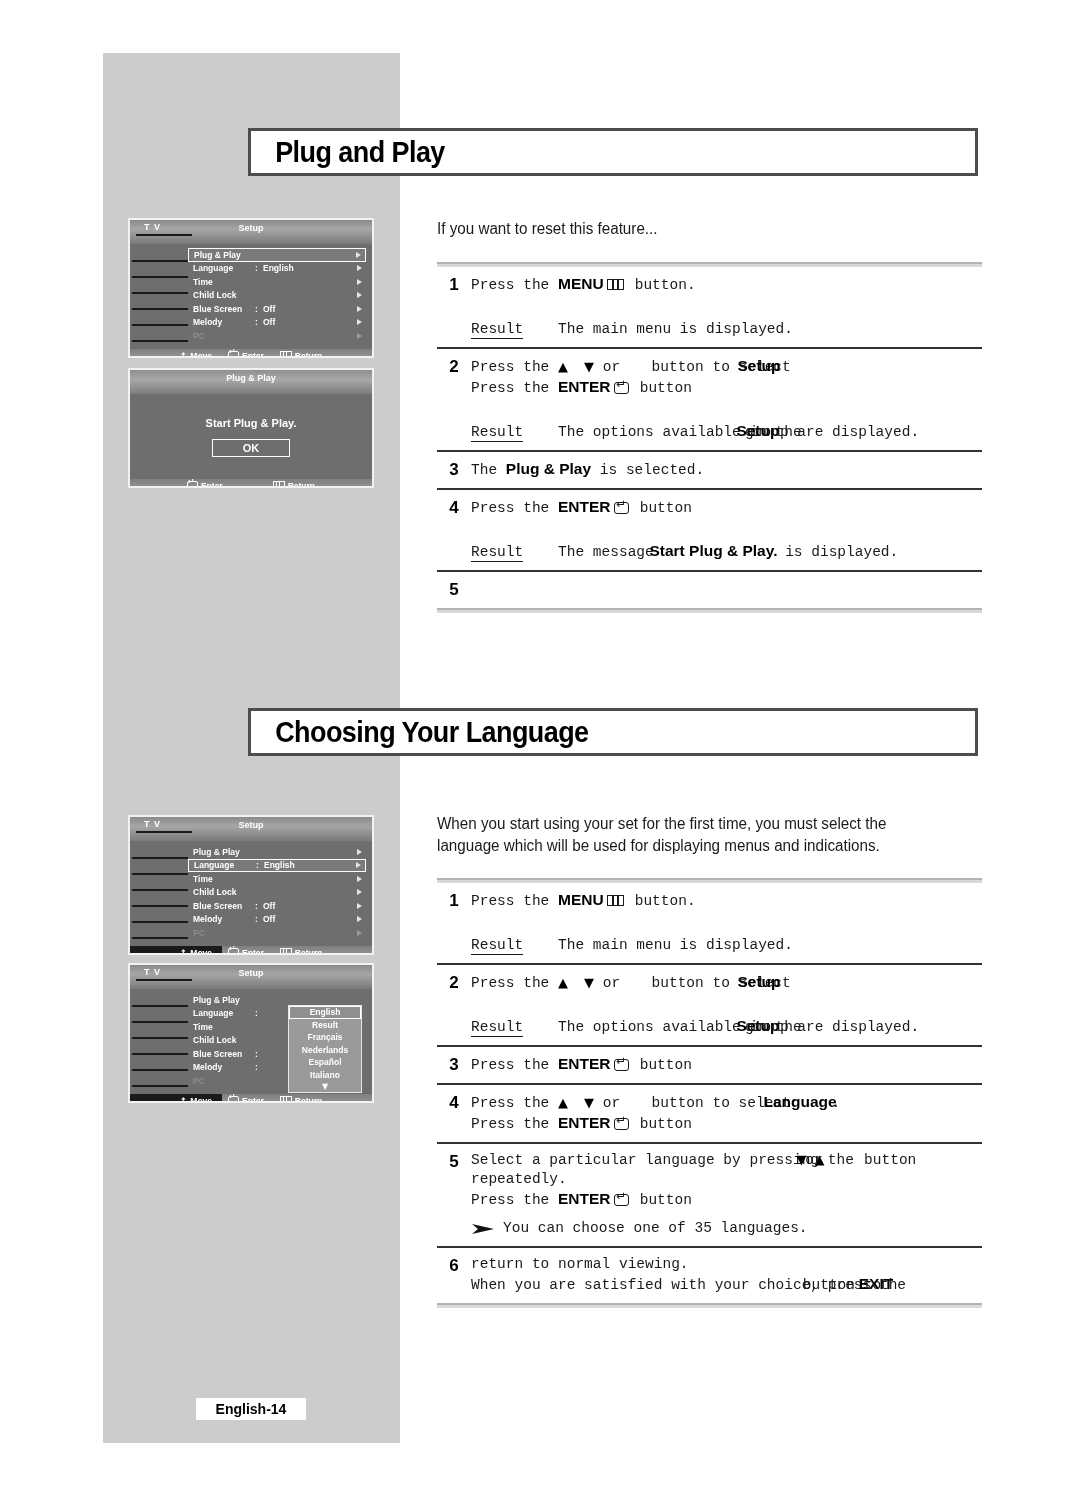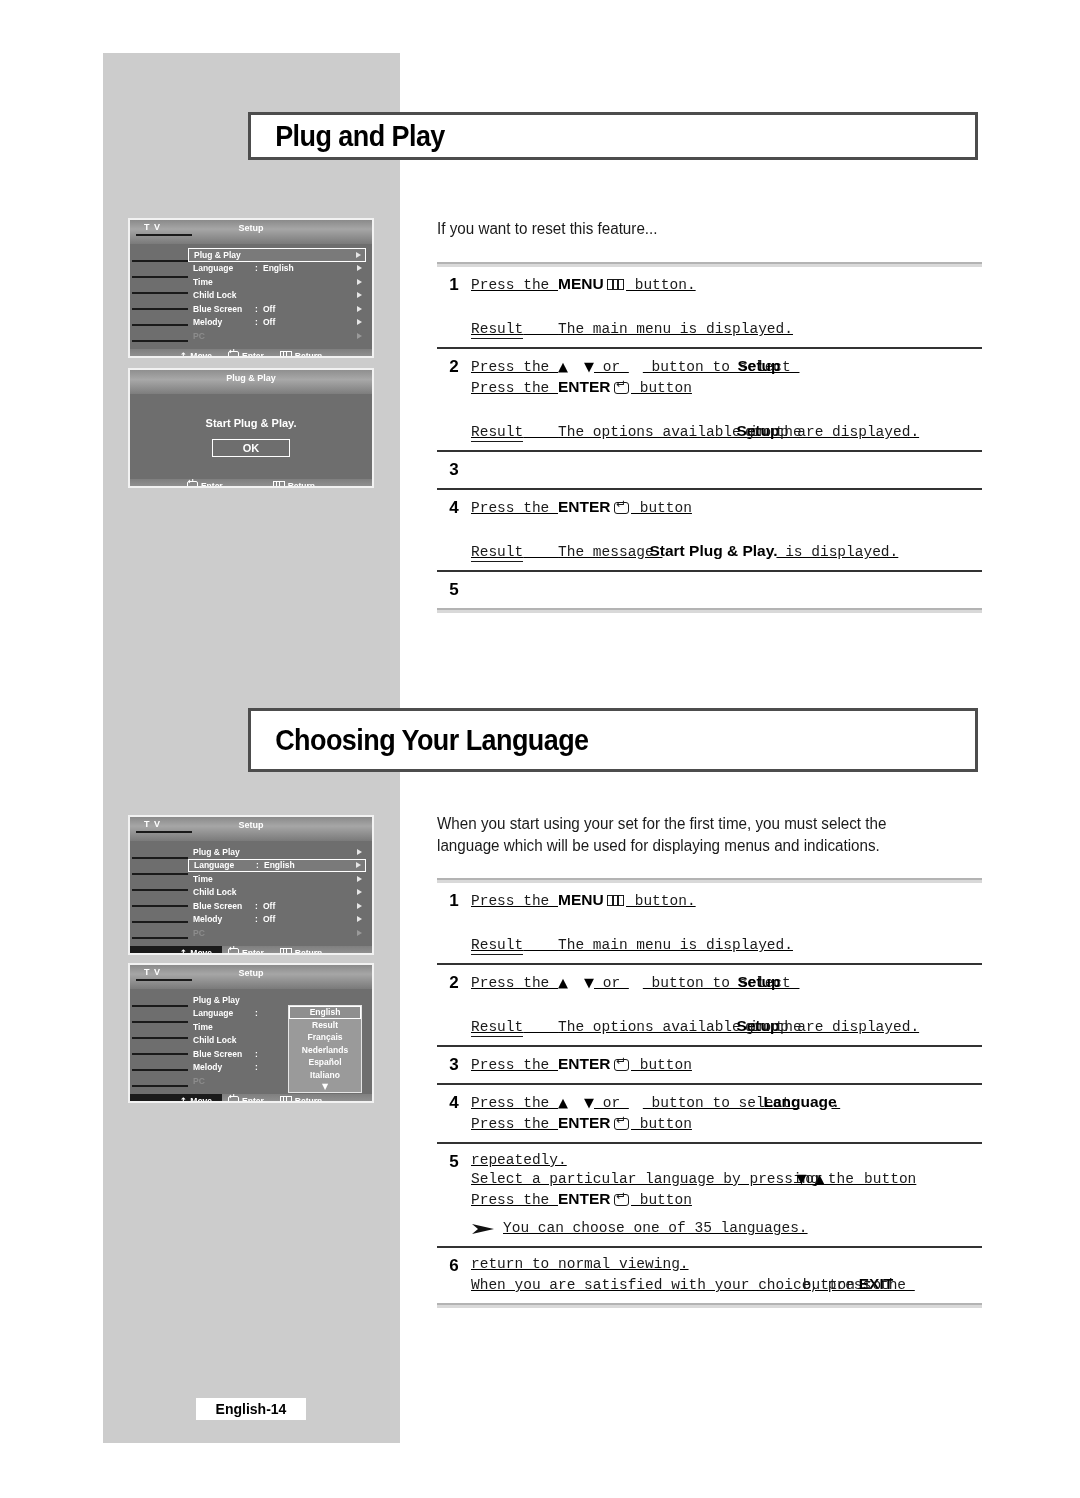--- a/index.html
+++ b/index.html
@@ -44,22 +44,22 @@
   .section-title .title-text {
     font-weight: bold;
     font-size: 29px;
     letter-spacing: -0.6px;
     color: #000000;
     padding-left: 26px;
     transform: scaleX(0.93);
     transform-origin: left center;
     white-space: nowrap;
   }
-  #title-plug-and-play { left: 248px; top: 112px; width: 730px; height: 48px; }
-  #title-choosing-language { left: 248px; top: 708px; width: 730px; height: 64px; }
+  #title-plug-and-play { left: 248px; top: 128px; width: 730px; height: 48px; }
+  #title-choosing-language { left: 248px; top: 708px; width: 730px; height: 48px; }
 
   
   .intro-text {
     position: absolute;
     font-size: 16px;
     color: #1a1a1a;
     line-height: 22px;
     transform: scaleX(0.95);
     transform-origin: left top;
     white-space: pre-line;
@@ -95,21 +95,20 @@
     flex: 0 0 34px;
     font-weight: bold;
     font-size: 17px;
     color: #000;
     text-align: center;
     padding-top: 1px;
   }
   .step-body {
     flex: 1 1 auto;
     min-width: 0;
-    text-decoration: underline;
   }
   .mono {
     font-family: "Liberation Mono", monospace;
     font-size: 14.5px;
     color: #1a1a1a;
     line-height: 19px;
     white-space: nowrap;
   }
   .bold-ui {
     font-family: "Liberation Sans", sans-serif;
@@ -569,20 +568,25 @@
       </div>
       <div class="result-line">
         <span class="result-word">Result</span><span class="mono" style="display:inline">&nbsp;&nbsp;&nbsp;&nbsp;</span><span class="mono" style="display:inline">The options available in the </span><span class="overlap" style="margin-left:-74px"><span class="bold-ui">Setup</span></span><span class="mono" style="display:inline"> group are displayed.</span>
       </div>
     </div>
   </div>
   <div class="rule-thin"></div>
 
   <div class="step-row">
     <div class="step-num">3</div>
+    <div class="step-body">
+      <div class="mono">
+        <span>The </span><span class="bold-ui">Plug &amp; Play</span><span> is selected.</span>
+      </div>
+    </div>
   </div>
   <div class="rule-thin"></div>
 
   <div class="step-row">
     <div class="step-num">4</div>
     <div class="step-body">
       <div class="mono">
         <span>Press the </span><span class="overlap"><span class="bold-ui">ENTER</span></span><span style="display:inline-block;width:54px"></span><span class="icon-enter"></span><span> button</span>
       </div>
       <div class="result-line">
@@ -796,24 +800,24 @@
       <div class="mono">
         <span>Press the </span><span class="overlap"><span class="bold-ui">ENTER</span></span><span style="display:inline-block;width:54px"></span><span class="icon-enter"></span><span> button</span>
       </div>
     </div>
   </div>
   <div class="rule-thin"></div>
 
   <div class="step-row">
     <div class="step-num">5</div>
     <div class="step-body">
+      <div class="mono">
+        <span>Select a particular language by pressing the </span><span class="overlap" style="margin-left:-48px"><span class="icon-up">▲</span></span><span class="overlap" style="margin-left:-18px"><span class="icon-down">▼</span></span><span> or </span><span style="display:inline-block;width:24px"></span><span> button</span>
+      </div>
       <div class="mono">repeatedly.</div>
-      <div class="mono">
-        <span>Select a particular language by pressing the </span><span class="overlap" style="margin-left:-48px"><span class="icon-up">▲</span></span><span class="overlap" style="margin-left:-18px"><span class="icon-down">▼</span></span><span> or </span><span style="display:inline-block;width:24px"></span><span> button</span>
-      </div>
       <div class="mono">
         <span>Press the </span><span class="overlap"><span class="bold-ui">ENTER</span></span><span style="display:inline-block;width:54px"></span><span class="icon-enter"></span><span> button</span>
       </div>
       <div class="note-line">
         <span class="icon-arrow-note">
           <svg width="24" height="14" viewBox="0 0 24 14">
               <path d="M1 2 L23 7 L1 12 L7 7 Z" fill="#111"></path>
             </svg>
         </span>
         <span class="mono">You can choose one of 35 languages.</span>

